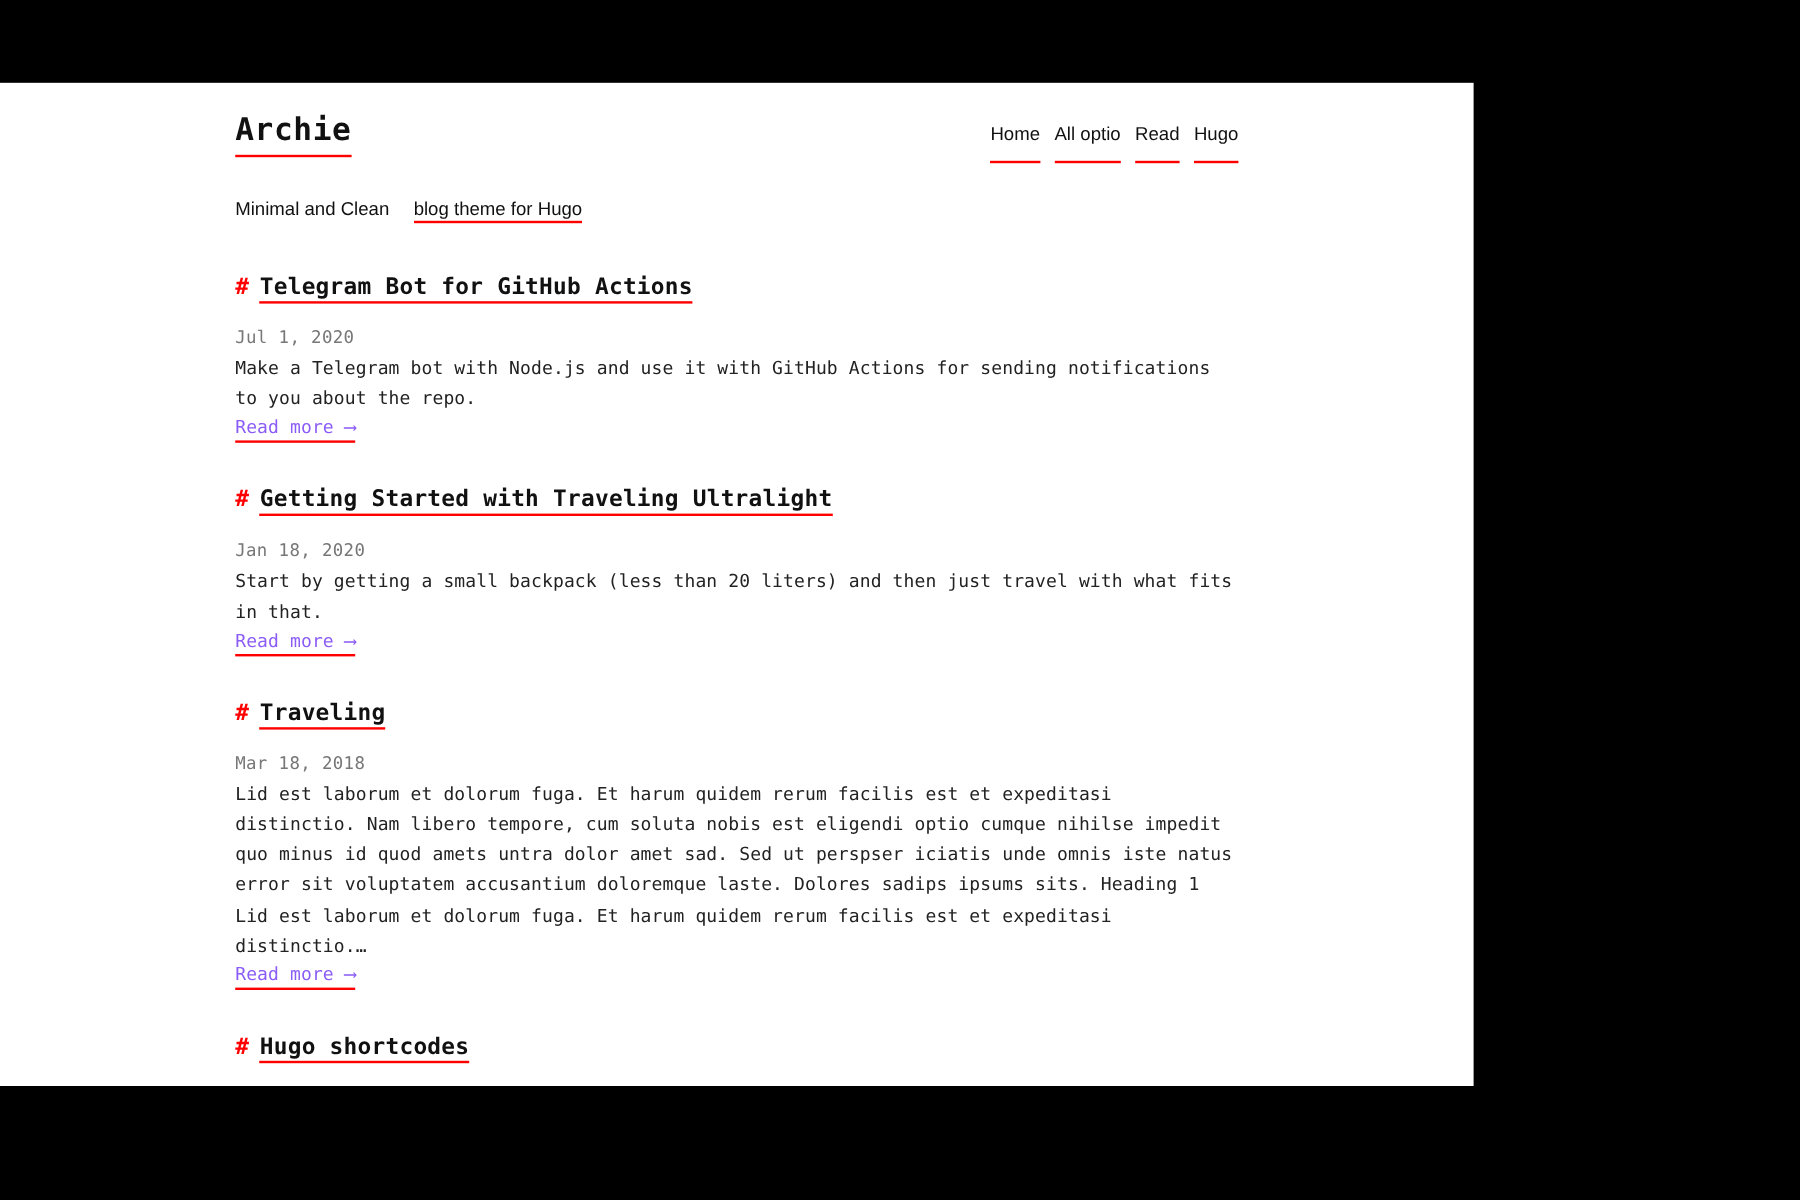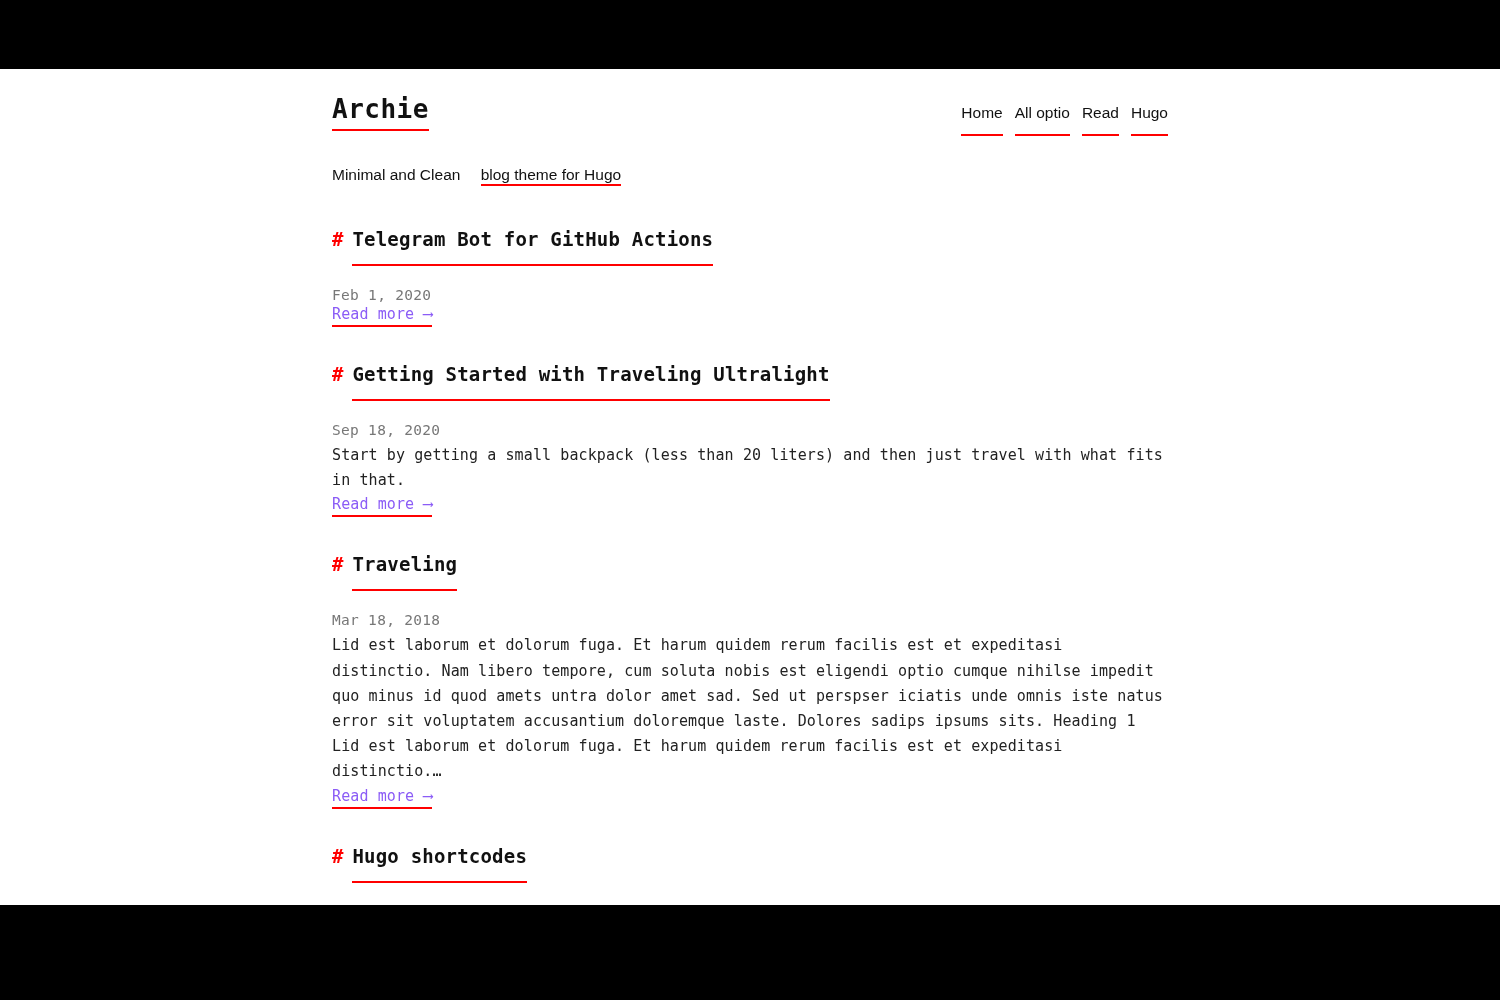--- a/index.html
+++ b/index.html
@@ -7,21 +7,21 @@
     padding: 0;
     background: #000000;
     width: 1500px;
     height: 1000px;
     overflow: hidden;
   }
   #page {
     position: absolute;
     left: 0;
     top: 69px;
-    width: 1500px;
+    width: 1228px;
     height: 836px;
     background: #ffffff;
     overflow: hidden;
   }
   .content {
     position: relative;
     margin: 0 auto;
     width: 836px;
     padding-top: 24px;
     font-family: "DejaVu Sans Mono", "Liberation Mono", monospace;
@@ -89,21 +89,21 @@
     font-weight: bold;
     font-family: "DejaVu Sans Mono", "Liberation Mono", monospace;
   }
   .post-title {
     font-family: "DejaVu Sans Mono", "Liberation Mono", monospace;
     font-size: 19px;
     font-weight: bold;
     color: #111111;
     text-decoration: none;
     border-bottom: 2.5px solid #ff0000;
-    padding-bottom: 14px;
+    padding-bottom: 1px;
     letter-spacing: 0.2px;
   }
   .post-date {
     margin-top: 21px;
     font-family: "DejaVu Sans Mono", "Liberation Mono", monospace;
     font-size: 14.5px;
     color: #777777;
     letter-spacing: 0.3px;
   }
   .post-summary {
@@ -146,30 +146,31 @@
       <span>Minimal and Clean </span><a href="#">blog theme for Hugo</a>
     </div>
 
     <div class="posts">
 
       <article class="post">
         <div class="post-title-row">
           <span class="hash">#</span>
           <a class="post-title" href="#">Telegram Bot for GitHub Actions</a>
         </div>
-        <div class="post-date">Feb 1, 2020</div>
+        <div class="post-date">Jul 1, 2020</div>
+        <div class="post-summary">Make a Telegram bot with Node.js and use it with GitHub Actions for sending notifications to you about the repo.</div>
         <a class="read-more" href="#">Read more ⟶</a>
       </article>
 
       <article class="post">
         <div class="post-title-row">
           <span class="hash">#</span>
           <a class="post-title" href="#">Getting Started with Traveling Ultralight</a>
         </div>
-        <div class="post-date">Sep 18, 2020</div>
+        <div class="post-date">Jan 18, 2020</div>
         <div class="post-summary">Start by getting a small backpack (less than 20 liters) and then just travel with what fits in that.</div>
         <a class="read-more" href="#">Read more ⟶</a>
       </article>
 
       <article class="post">
         <div class="post-title-row">
           <span class="hash">#</span>
           <a class="post-title" href="#">Traveling</a>
         </div>
         <div class="post-date">Mar 18, 2018</div>

